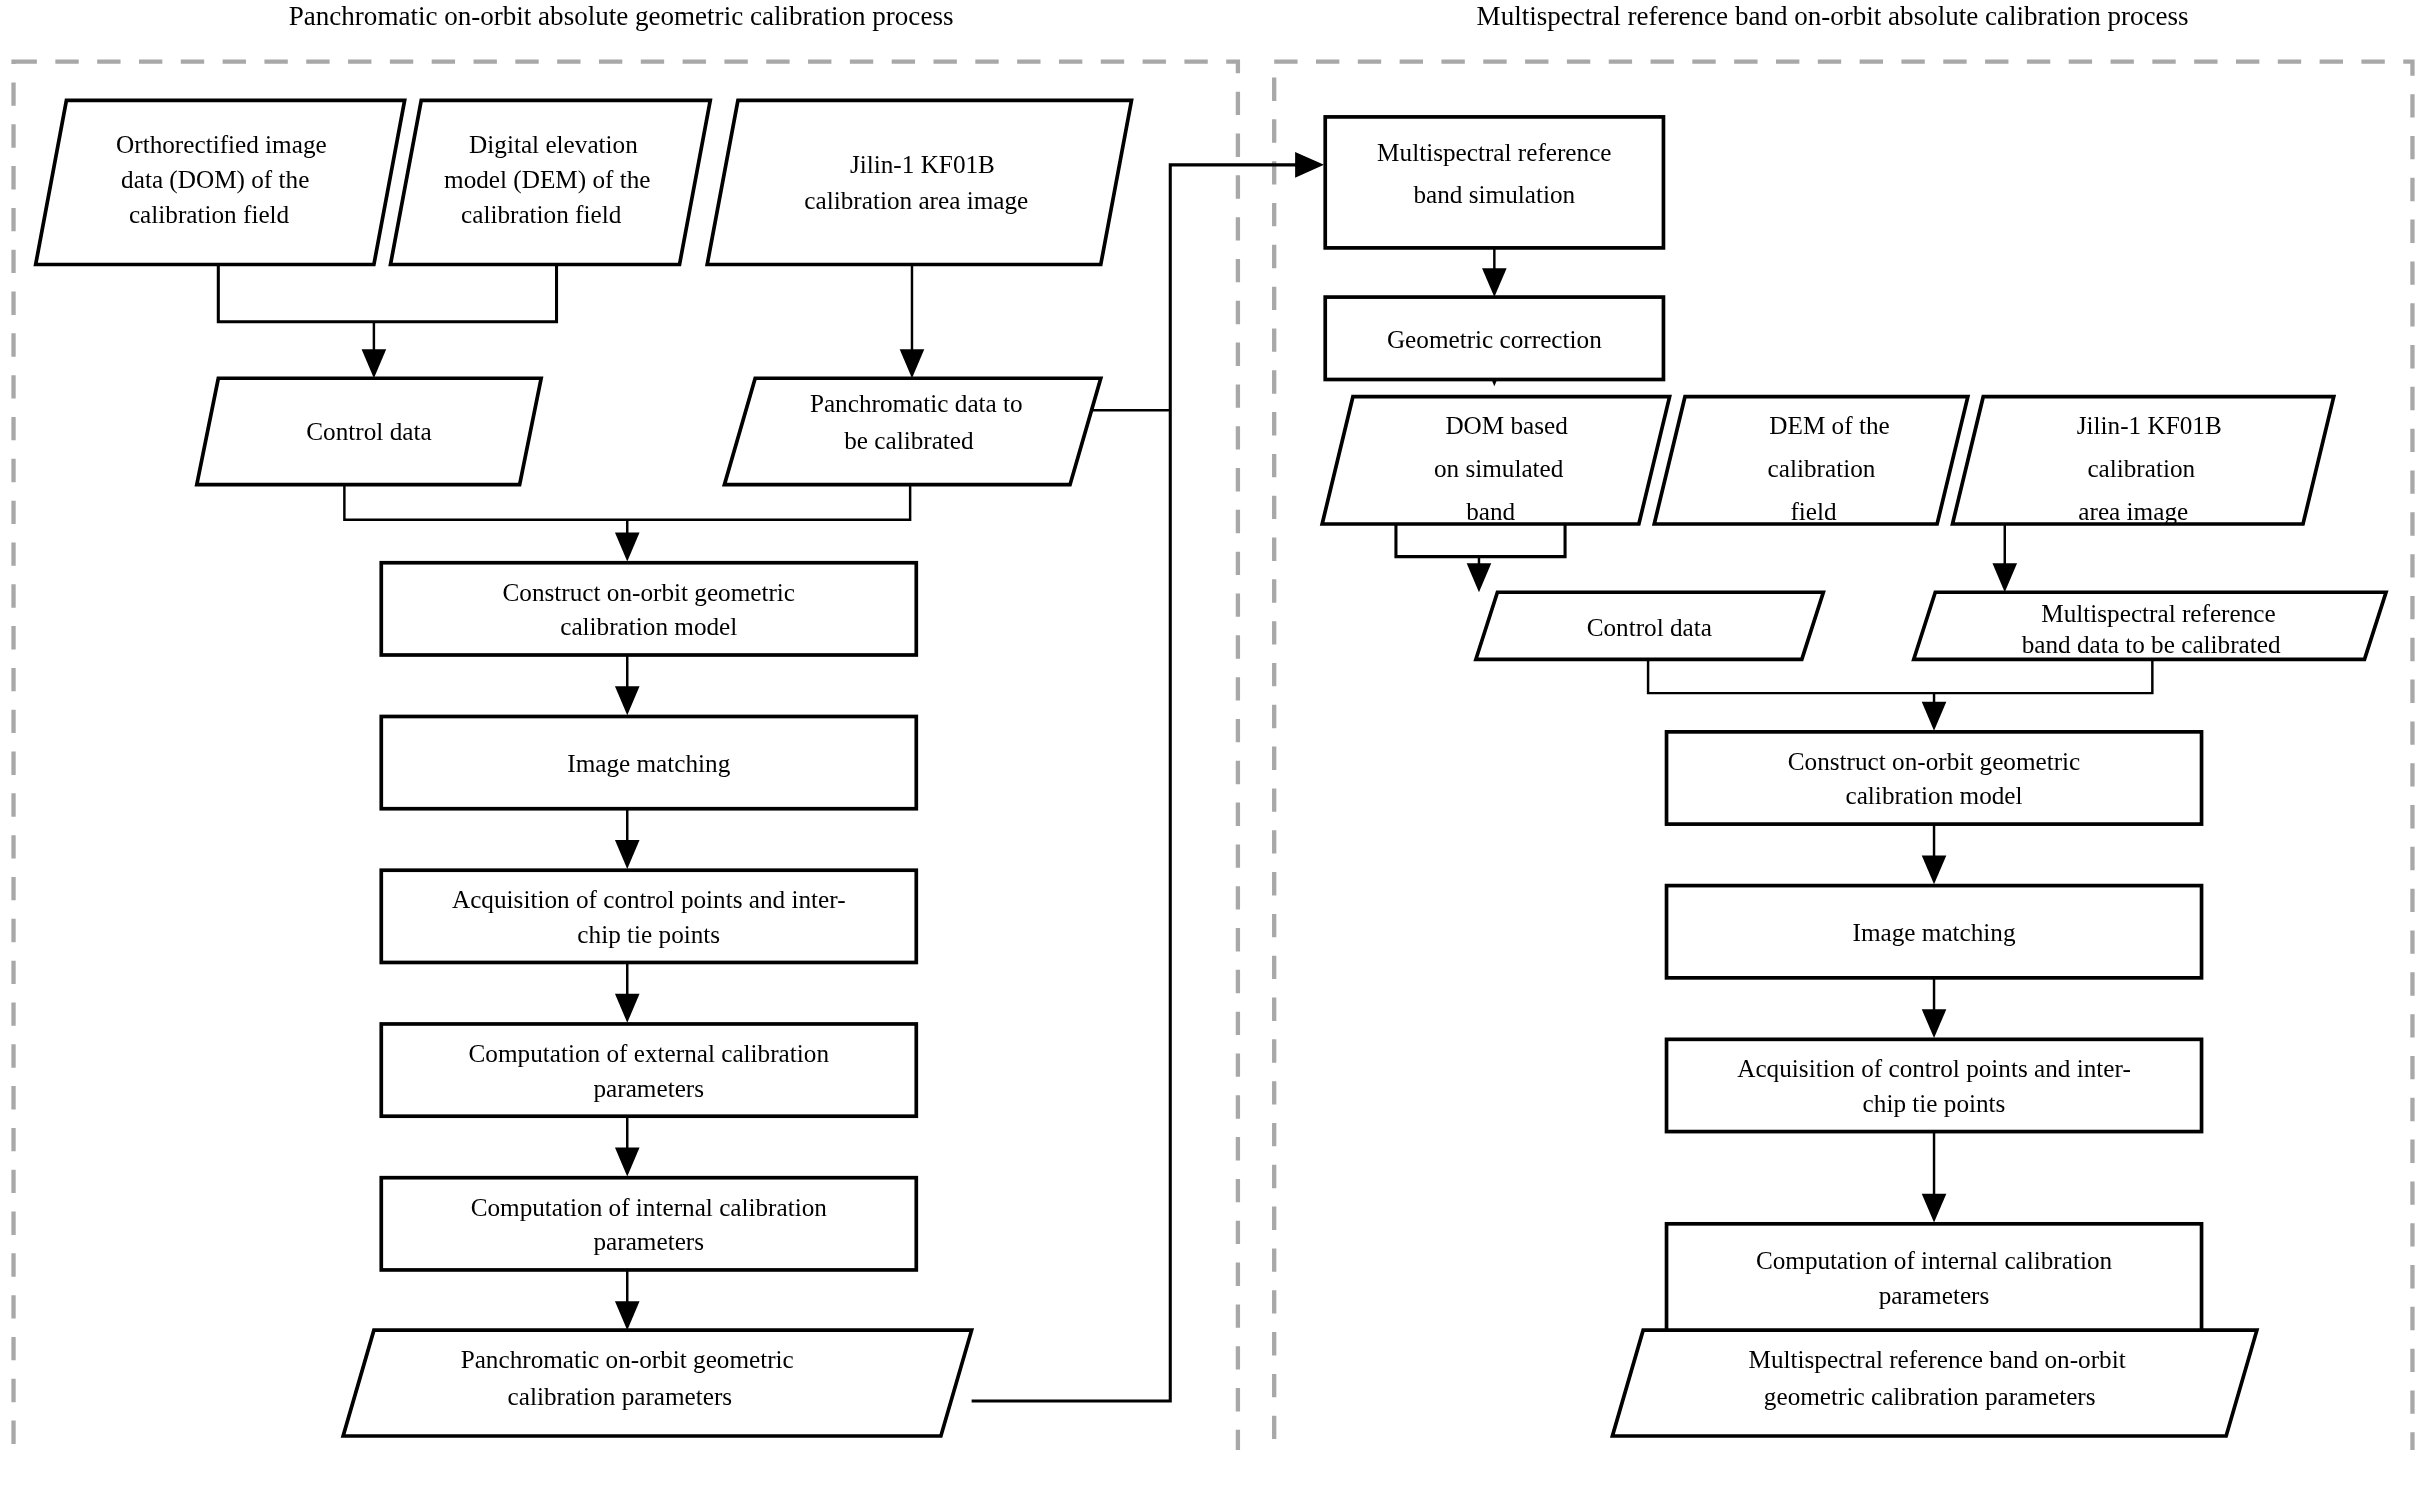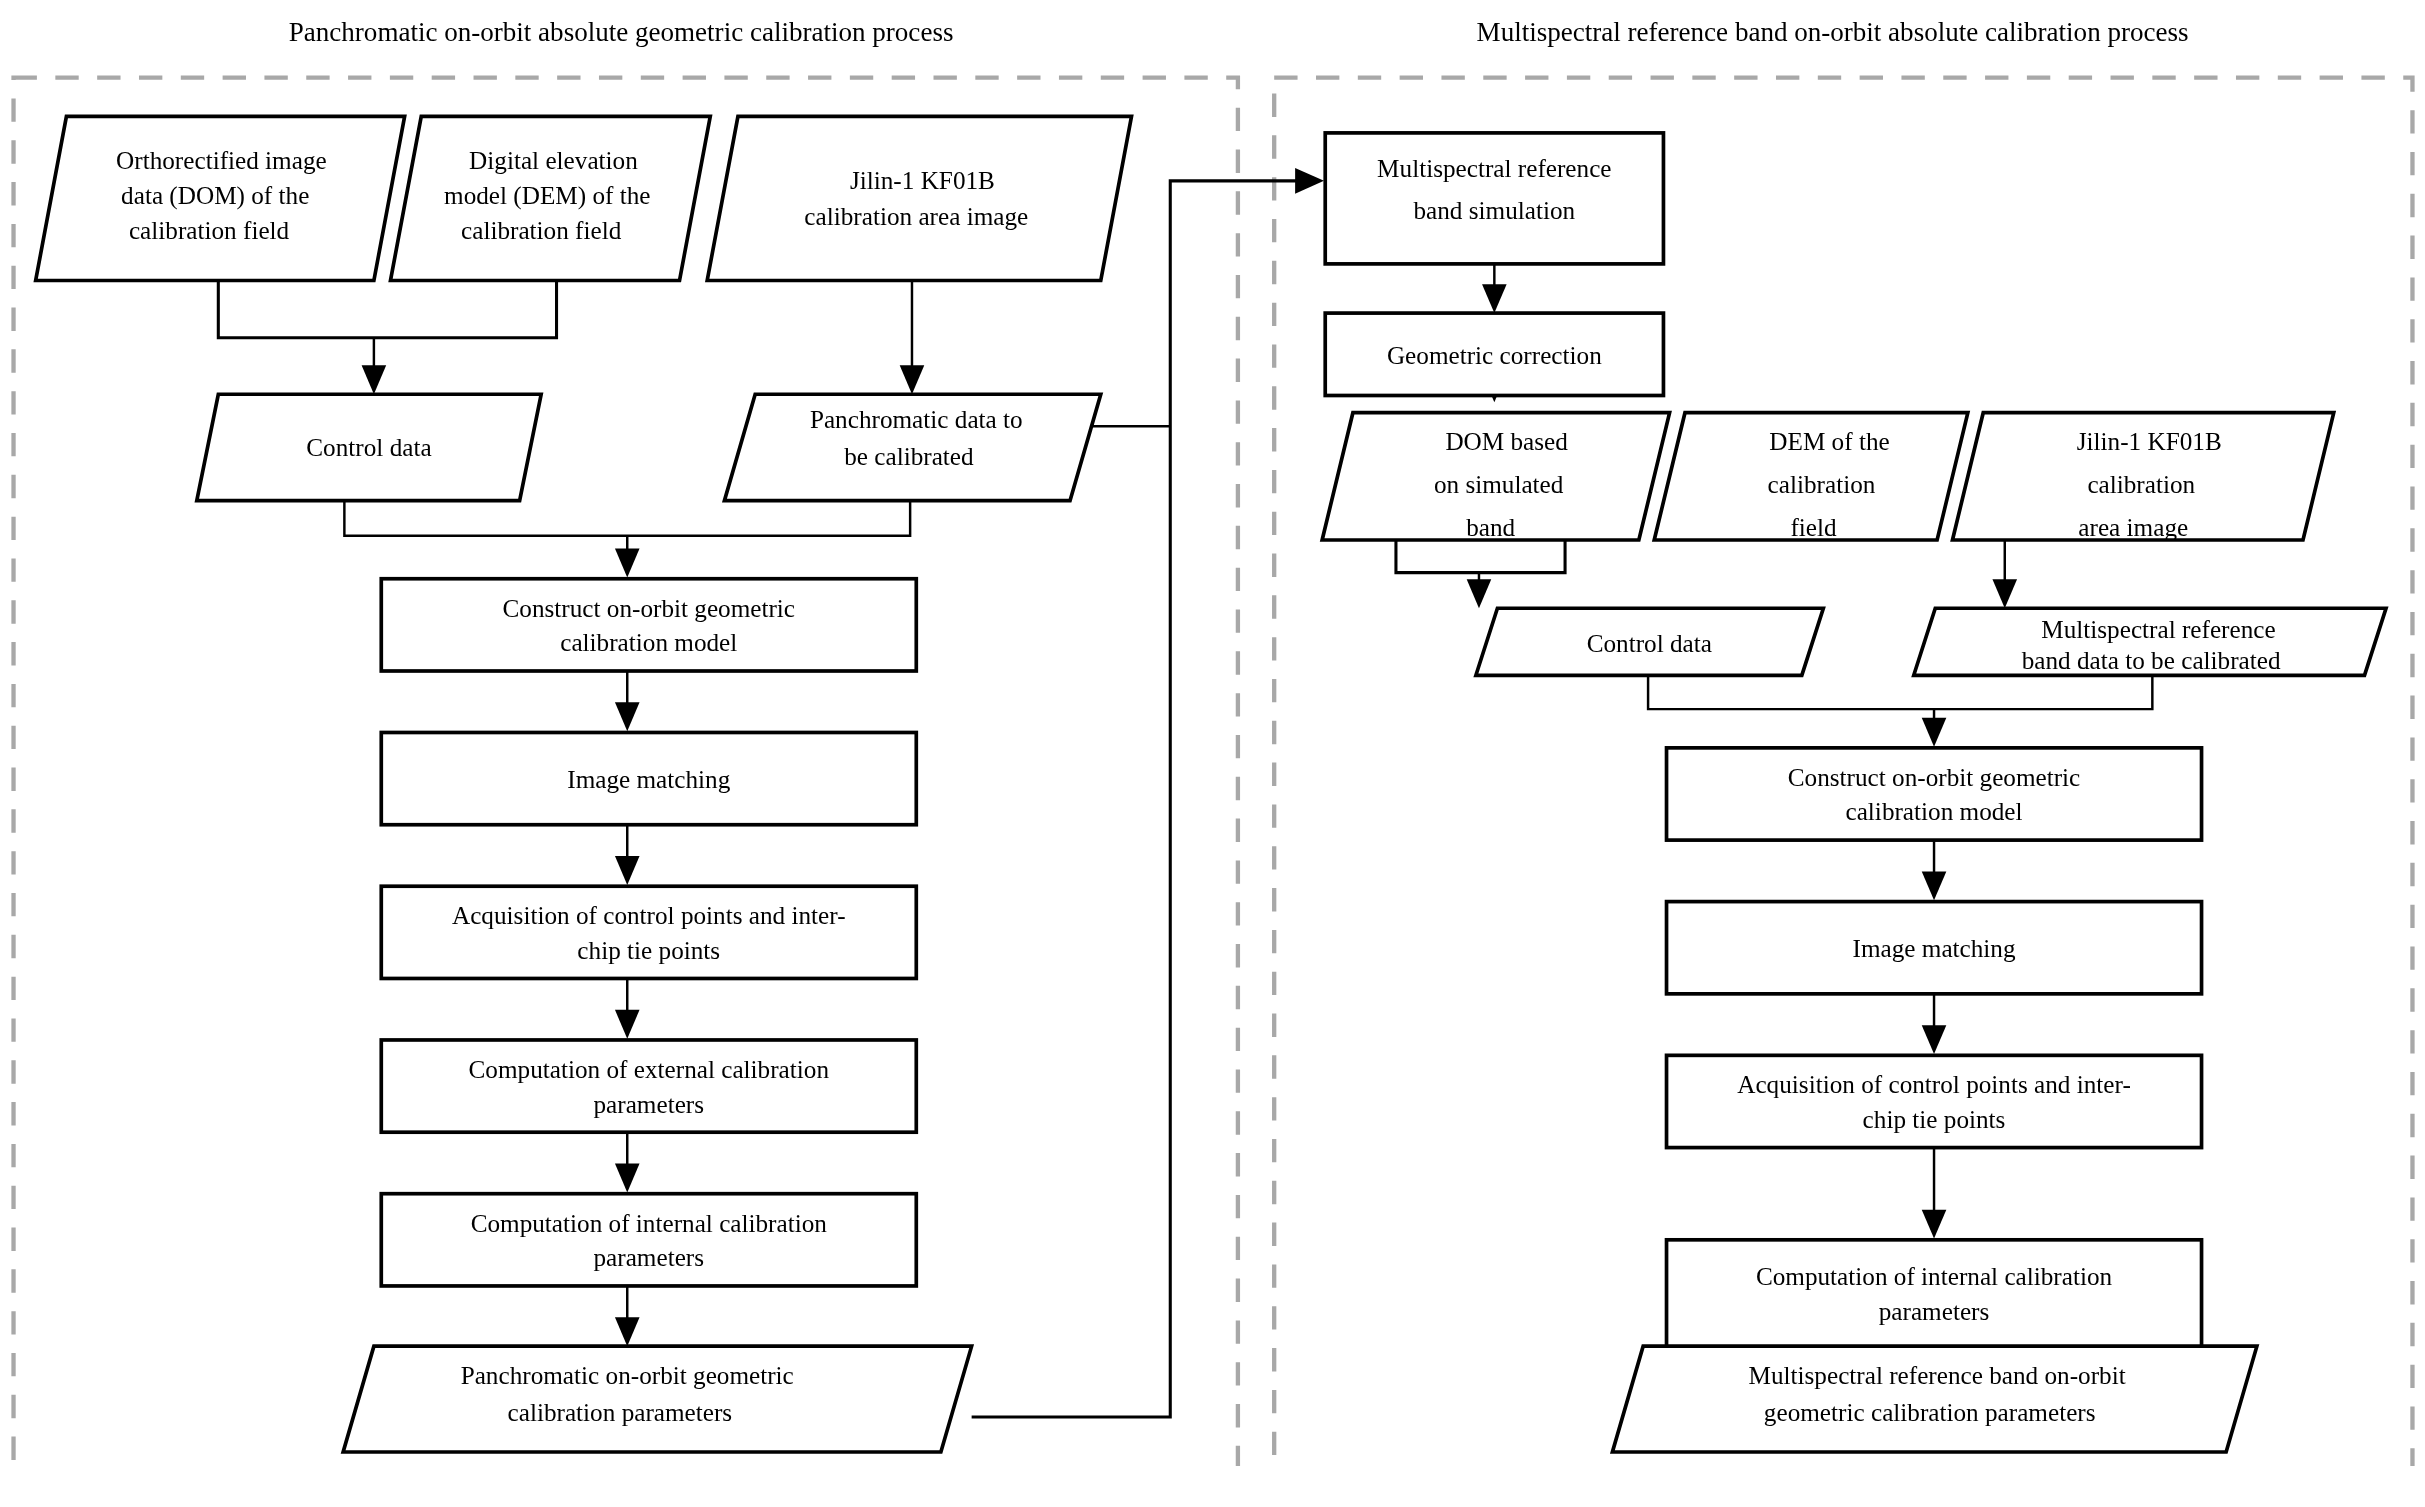--- a/index.html
+++ b/index.html
@@ -7,21 +7,20 @@
     padding: 0;
     background: #ffffff;
   }
   #page {
     position: relative;
     width: 2426px;
     height: 1450px;
     background: #ffffff;
     font-family: "Liberation Serif", "DejaVu Serif", serif;
     overflow: hidden;
-    margin-top: 16px;
   }
   svg.canvas {
     position: absolute;
     top: 0; left: 0;
     width: 2426px;
     height: 1508px;
   }
   .panel-title {
     font-family: "Liberation Serif", "DejaVu Serif", serif;
     font-size: 44px;

